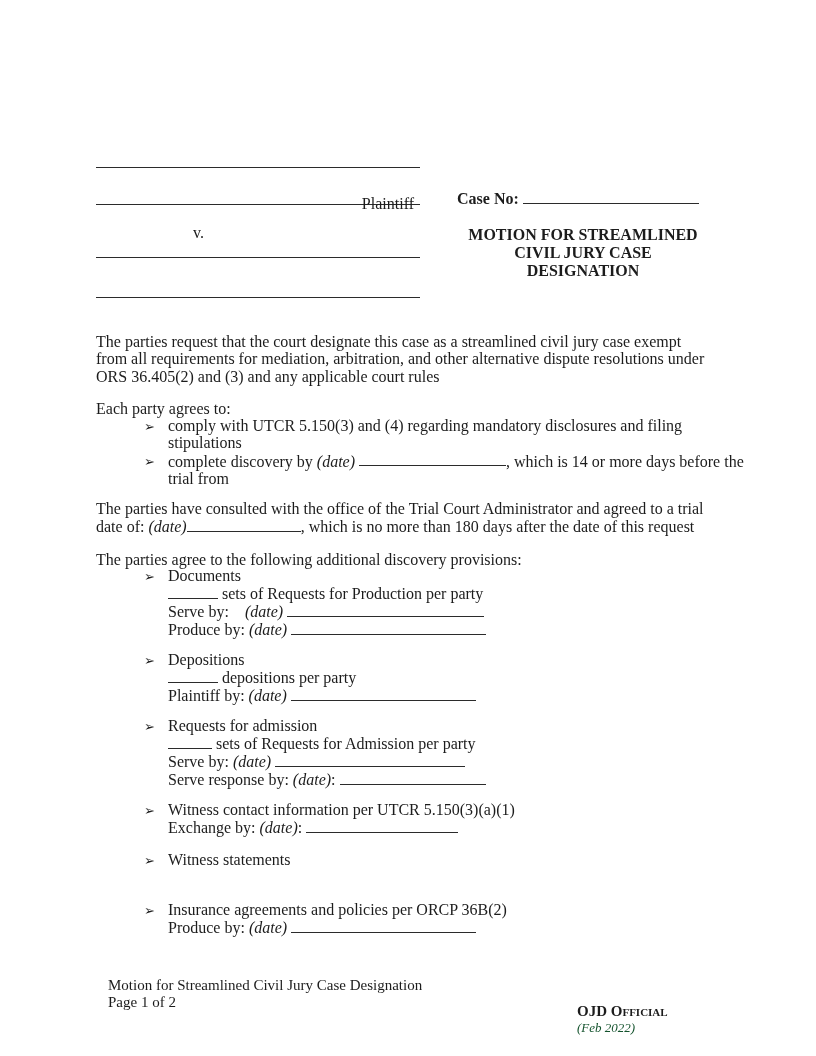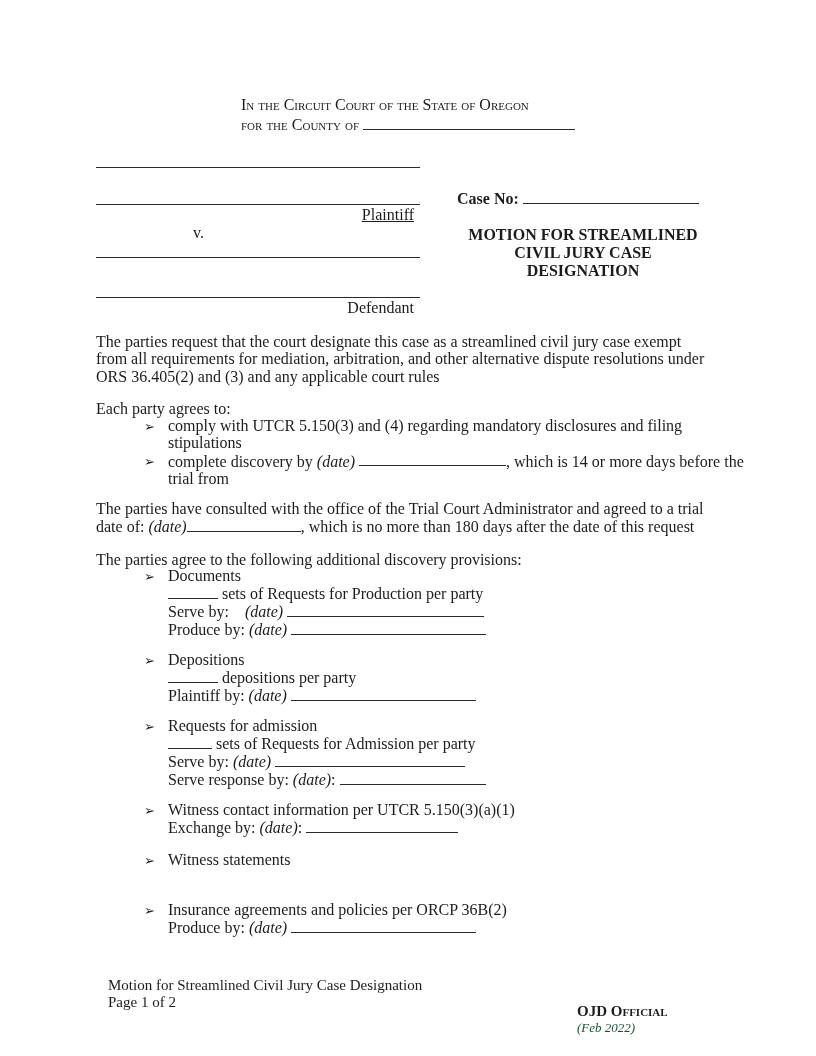--- a/index.html
+++ b/index.html
@@ -26,34 +26,27 @@
   .title-block { width:272px; text-align:center; font-weight:bold; line-height:18px; }
   .hdr { line-height:20px; }
   .footer-small { font-size:15px; line-height:17px; }
   .footer-rev { font-size:13px; font-style:italic; color:#14532d; line-height:16px; }
 </style>
 </head>
 <body>
 
 <div class="page">
 
-  <div class="abs hdr sc" style="top:95px; left:241px;">
-    <div class="nowrap">In the Circuit Court of the State of Oregon</div>
-    <div class="nowrap">
-      <span class="sc">for the County of</span><span class="blank" style="width:212px;"></span>
-    </div>
-  </div>
 
   <div class="abs rule" style="top:167px; left:96px;"></div>
   <div class="abs rule" style="top:204px; left:96px;"></div>
-  <div class="abs cap-label" style="top:206px; left:96px;text-decoration:underline;">Plaintiff</div>
+  <div class="abs cap-label" style="top:195px; left:96px;">Plaintiff</div>
   <div class="abs" style="top:224px; left:193px;">v.</div>
   <div class="abs rule" style="top:257px; left:96px;"></div>
   <div class="abs rule" style="top:297px; left:96px;"></div>
-  <div class="abs cap-label" style="top:299px; left:96px;">Defendant</div>
 
   <div class="abs title-block" style="top:226px; left:447px;">
     <div>MOTION FOR STREAMLINED</div>
     <div>CIVIL JURY CASE</div>
     <div>DESIGNATION</div>
   </div>
 
   <div class="abs nowrap" style="top:189px; left:457px;">
     <span class="b">Case No:</span><span class="blank" style="width:176px;"></span>
   </div>

